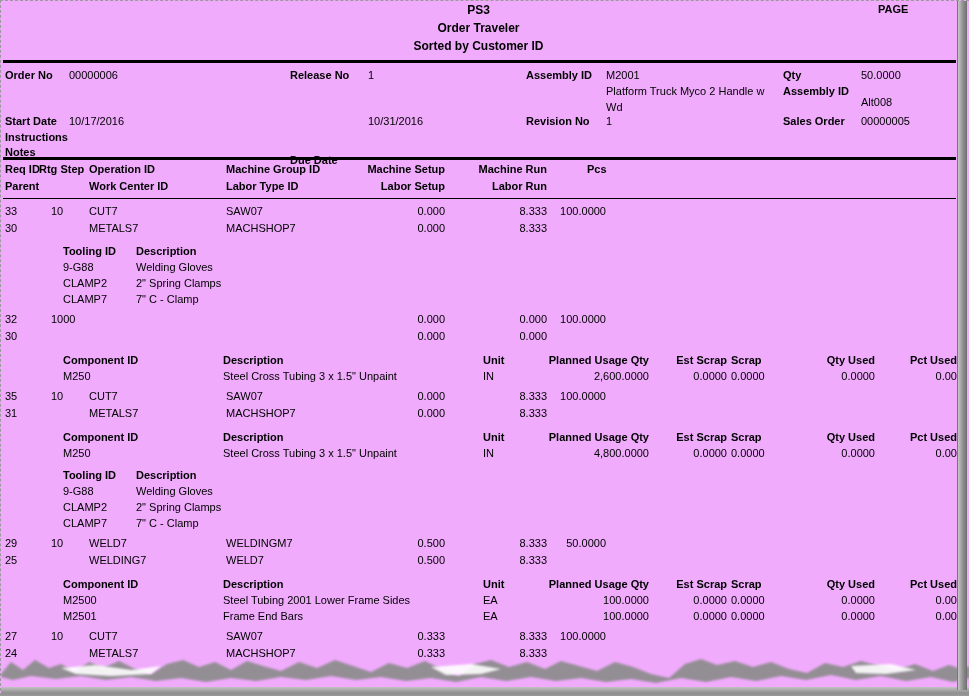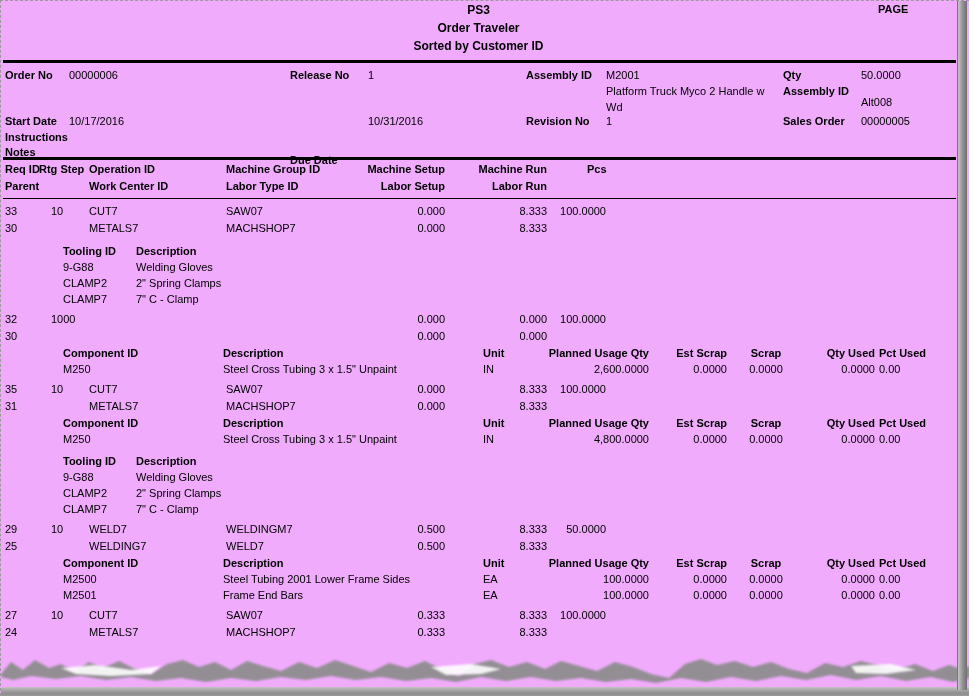--- a/index.html
+++ b/index.html
@@ -24,43 +24,43 @@
   .rhdr{position:absolute; top:160px; left:0; width:955px; height:37px;}
   .rhdr .row{position:absolute; left:0; width:100%; height:17px;}
   .rhdr .cell{font-weight:bold;}
   
   .body{position:absolute; top:200px; left:0; width:955px;}
   .cell{position:absolute; top:0; white-space:nowrap;}
   .rline{position:relative; height:17px;}
   .trow,.crow{position:relative; height:16px;}
   .section.routing{margin-top:4px;}
   .section.tooling{margin-top:6px;}
-  .section.component{}
+  .section.component{margin-top:7px;}
   
   .rc0{left:4px;}
   .rc1{left:50px;}
   .rc2{left:88px;}
   .rc3{left:225px;}
   .rc4{left:350px; width:94px; text-align:right;}
   .rc5{left:460px; width:86px; text-align:right;}
   .rc6{left:549px; width:56px; text-align:right;}
   .rhdr .rc1{left:38px;}
   .rhdr .rc6{left:586px; width:40px; text-align:left;}
   
   .tc0{left:62px;}
   .tc1{left:135px;}
   
   .cc0{left:62px;}
   .cc1{left:222px;}
   .cc2{left:482px;}
   .cc3{left:522px; width:126px; text-align:right;}
   .cc4{left:656px; width:70px; text-align:right;}
-  .cc5{left:730px; width:70px; text-align:center;}
+  .cc5{left:730px; width:70px; text-align:left;}
   .cc6{left:803px; width:71px; text-align:right;}
-  .cc7{left:878px; width:78px; text-align:left;}
+  .cc7{left:878px; width:78px; text-align:right;}
   
   .scrollbar{
     position:absolute; top:0; left:956px; width:9px; height:689px; z-index:6;
     background:linear-gradient(to right,#c6c6c6,#8f8f8f 55%,#6f6f6f);
     border-left:1px solid #777;
   }
   
   .tear{position:absolute; top:651px; left:0; width:969px; height:36px; z-index:5;}
   .bottomband{
     position:absolute; top:686px; left:0; width:969px; height:10px; z-index:6;

